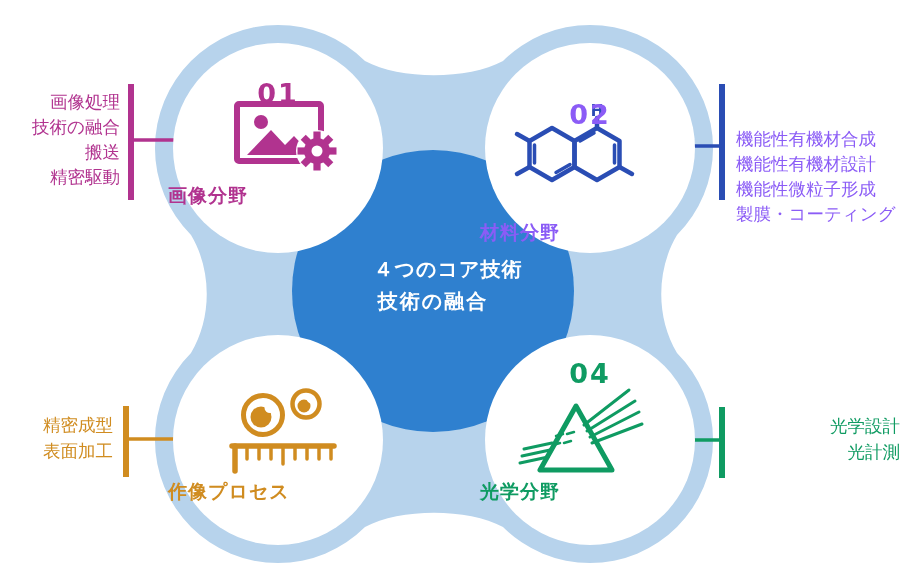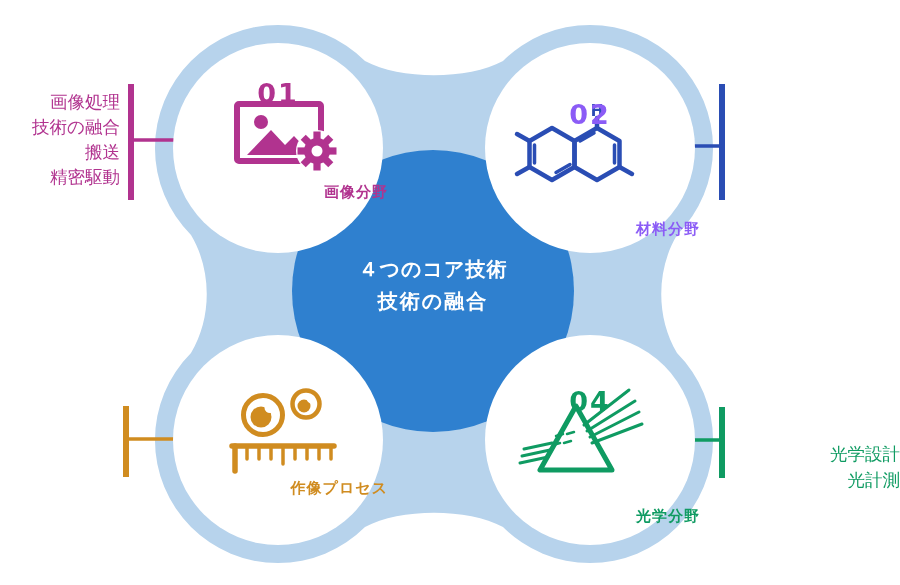--- a/index.html
+++ b/index.html
@@ -3,36 +3,36 @@
 <meta charset="utf-8">
 <style>
   html,body{margin:0;padding:0;background:#ffffff;}
   .stage{
     position:relative;width:900px;height:585px;background:#ffffff;overflow:hidden;
     font-family:"DejaVu Sans","Liberation Sans",sans-serif;
   }
   .stage svg{position:absolute;left:0;top:0;}
   .txt{position:absolute;white-space:nowrap;}
   .num{width:160px;text-align:center;font-size:27px;font-weight:700;letter-spacing:2px;}
-  .circle-label{width:220px;text-align:right;font-size:15px;font-weight:700;letter-spacing:1px;}
-  .center-sub{left:283px;top:256px;width:300px;text-align:center;
+  .circle-label{width:220px;text-align:left;font-size:19px;font-weight:700;letter-spacing:1px;}
+  .center-sub{left:298px;top:256px;width:300px;text-align:center;
     font-size:20px;font-weight:700;color:#ffffff;letter-spacing:1px;}
   .center-title{left:283px;top:288px;width:300px;text-align:center;
     font-size:20px;font-weight:700;color:#ffffff;letter-spacing:2px;}
   .side-list{font-size:17.5px;font-weight:400;}
   .side-list div{line-height:25px;}
   .list-01{left:0;top:90px;width:120px;text-align:right;}
   .list-02{left:736px;top:90px;width:164px;text-align:left;}
   .list-03{left:0;top:412px;width:113px;text-align:right;}
   .list-03 div,.list-04 div{line-height:26px;}
   .list-04{left:736px;top:413px;width:164px;text-align:right;}
   .c-image{color:#b1338f;}
   .c-material{color:#8b5cf6;margin-top:37px;}
   .c-micro{color:#d08c20;}
-  .c-optics{color:#0f9b62;margin-top:28px;}
+  .c-optics{color:#0f9b62;}
 </style>
 </head>
 <body>
 
 <div class="stage">
 
   <svg width="900" height="585" viewBox="0 0 900 585">
 
     <path fill="#b7d3ec" d="M 365 61
          C 400 80 468 80 503 61
@@ -161,18 +161,28 @@
   <div class="txt circle-label c-material" style="left:480px;top:183px;">材料分野</div>
   <div class="txt circle-label c-micro" style="left:168px;top:479px;">作像プロセス</div>
   <div class="txt circle-label c-optics" style="left:480px;top:479px;">光学分野</div>
 
   <div class="txt side-list list-01 c-image">
     <div>画像処理</div>
     <div>技術の融合</div>
     <div>搬送</div>
     <div>精密駆動</div>
   </div>
+  <div class="txt side-list list-02 c-material">
+    <div>機能性有機材合成</div>
+    <div>機能性有機材設計</div>
+    <div>機能性微粒子形成</div>
+    <div>製膜・コーティング</div>
+  </div>
+  <div class="txt side-list list-03 c-micro">
+    <div>精密成型</div>
+    <div>表面加工</div>
+  </div>
   <div class="txt side-list list-04 c-optics">
     <div>光学設計</div>
     <div>光計測</div>
   </div>
 
 </div>
 
 </body></html>

